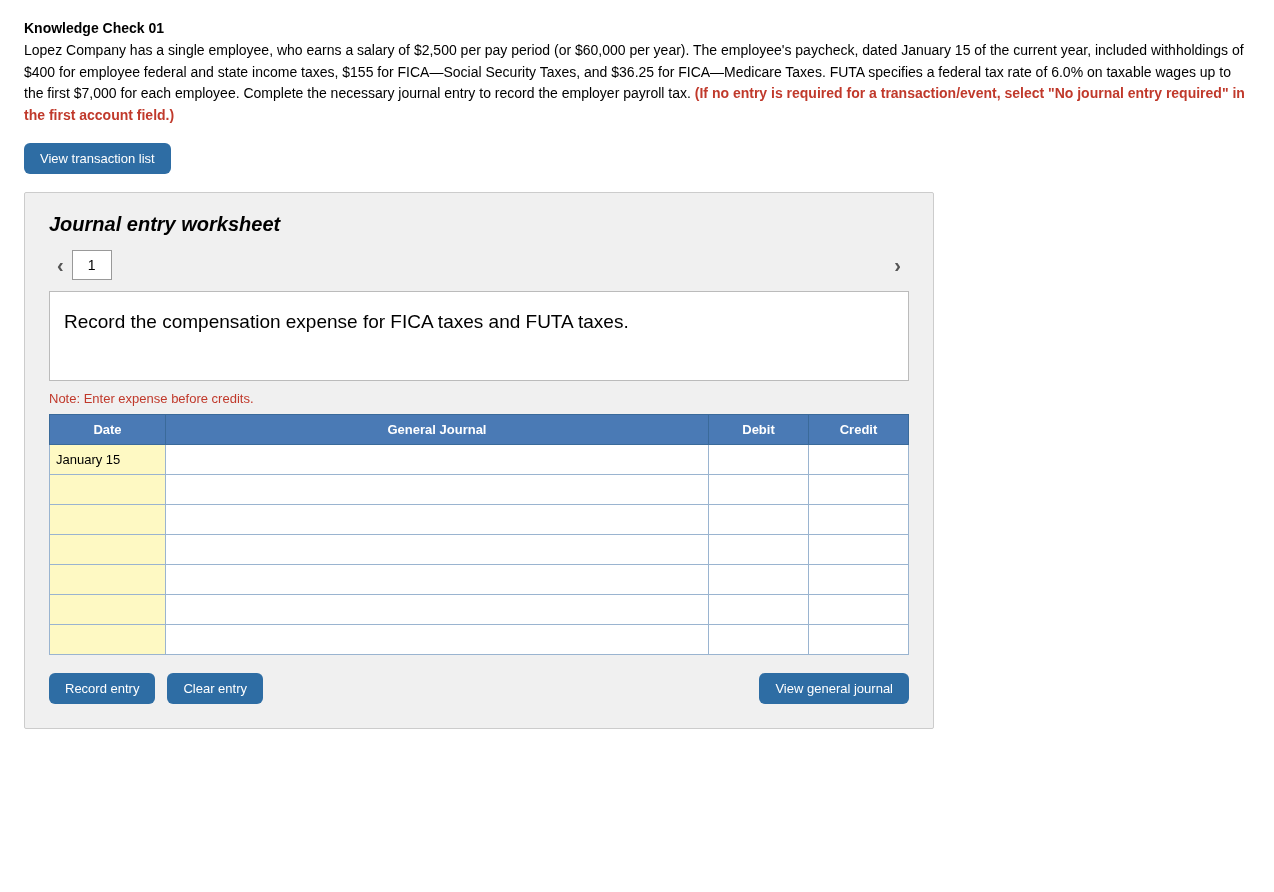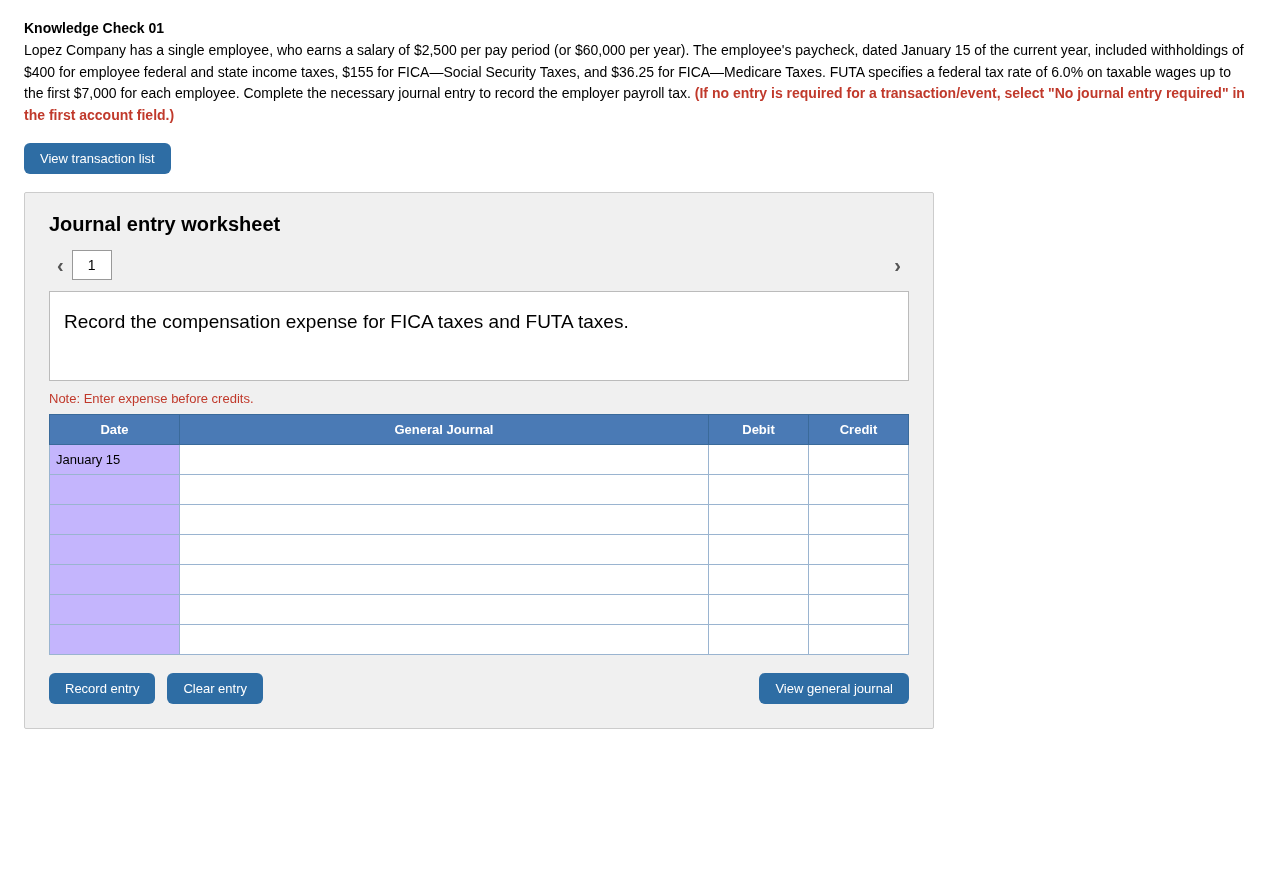--- a/index.html
+++ b/index.html
@@ -48,20 +48,21 @@
       border: 1px solid #ccc;
       padding: 20px 24px 24px 24px;
       border-radius: 2px;
       max-width: 910px;
     }
 
     .worksheet-title {
       font-size: 20px;
       font-weight: bold;
       margin-bottom: 14px;
+      font-style: italic;
     }
 
     .nav-tabs-row {
       display: flex;
       align-items: center;
       margin-bottom: 10px;
     }
 
     .nav-arrow {
       background: none;
@@ -112,21 +113,21 @@
       background-color: #4a7ab5;
       color: #fff;
       font-weight: bold;
       font-size: 13px;
       padding: 7px 6px;
       border: 1px solid #3a6a9a;
       text-align: center;
     }
 
     .journal-table thead tr th.date-col {
-      width: 130px;
+      width: 116px;
       text-align: center;
     }
 
     .journal-table thead tr th.journal-col {
       text-align: center;
     }
 
     .journal-table thead tr th.debit-col,
     .journal-table thead tr th.credit-col {
       width: 100px;
@@ -145,21 +146,21 @@
       border: none;
       outline: none;
       padding: 4px 6px;
       font-size: 13px;
       background: #fff;
     }
 
     .journal-table tbody tr td.date-cell {
       padding: 4px 6px;
       font-size: 13px;
-      background: #c4b5fd;
+      background: #fef9c3;
       vertical-align: middle;
     }
 
     .buttons-row {
       display: flex;
       gap: 12px;
       align-items: center;
     }
 
     .btn-view-general {

